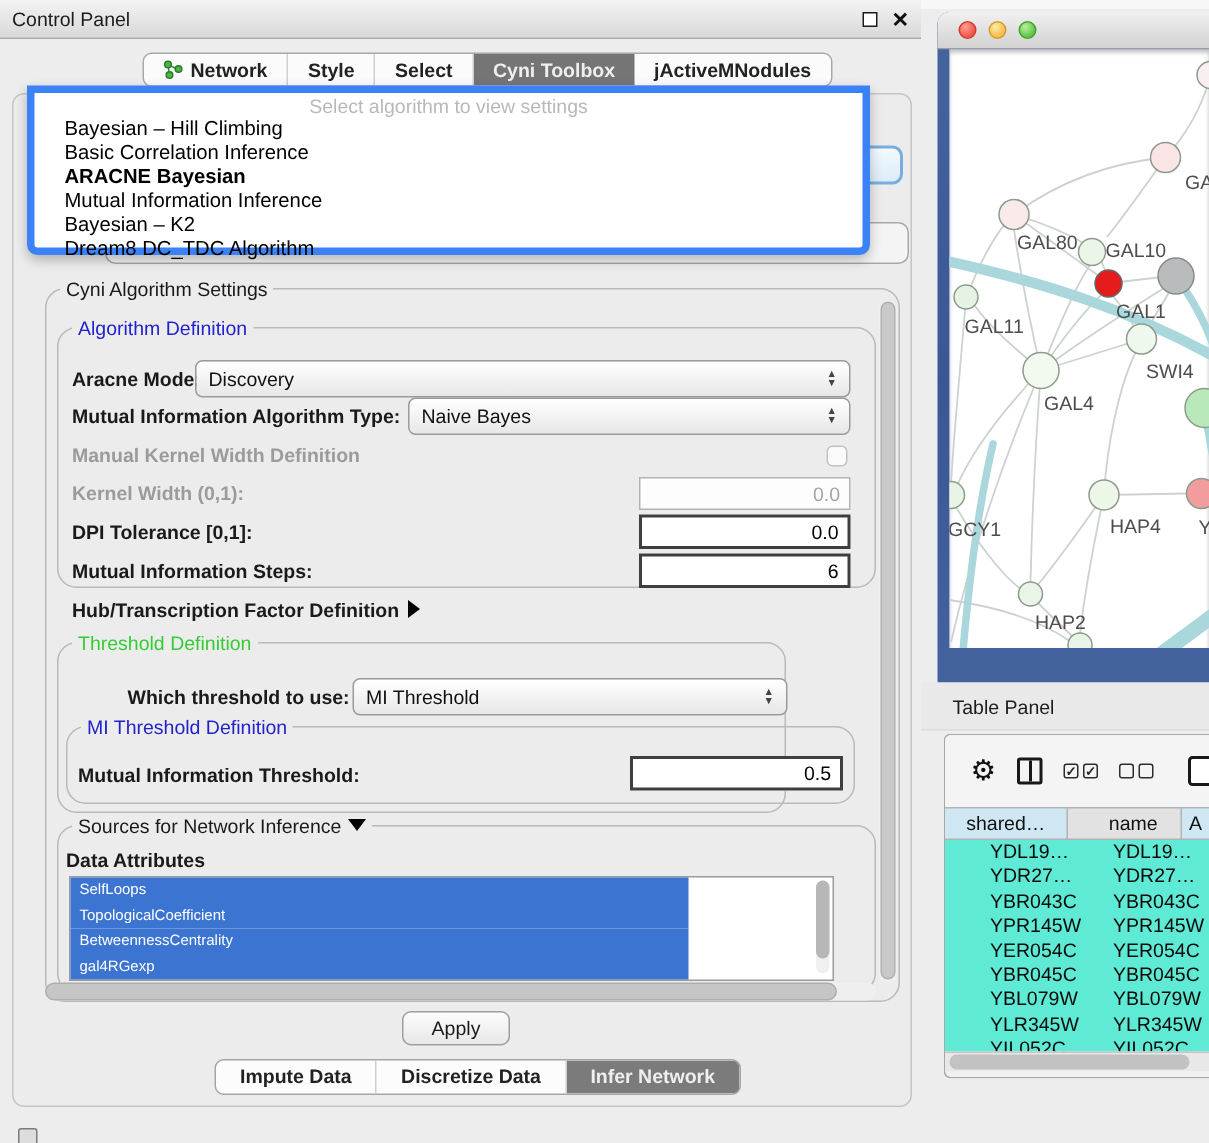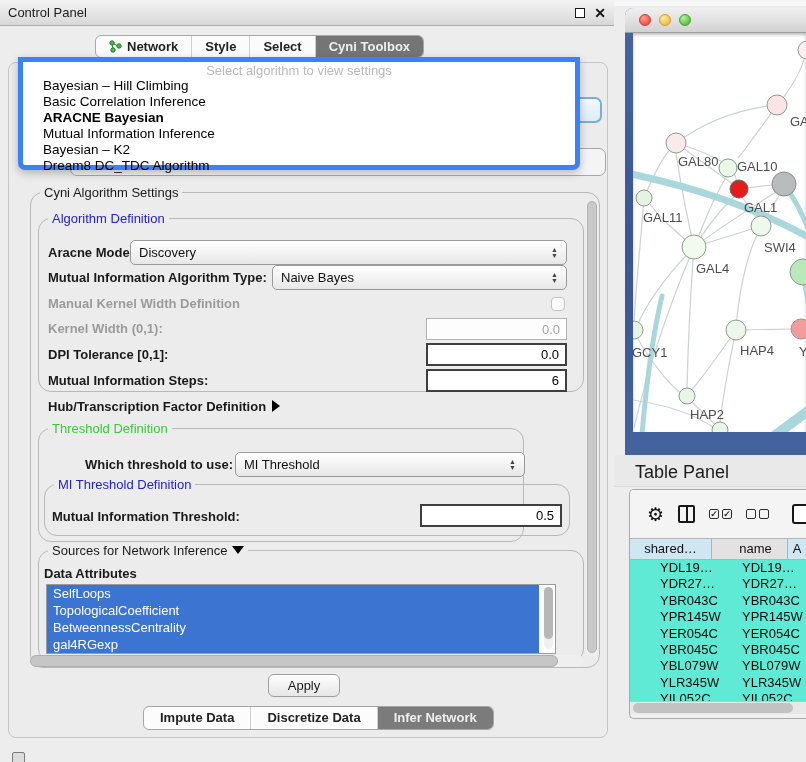--- a/index.html
+++ b/index.html
@@ -56,21 +56,21 @@
   .tfield { position:absolute; background:#fff; border:2px solid #3f3f3f; text-align:right; padding:0 6px;
     font-size:13px; color:#000; display:flex; align-items:center; justify-content:flex-end; }
   .tfield.disabled { border:1px solid #b3b3b3; color:#a4a4a4; background:#fdfdfd; }
 
   .checkbox { position:absolute; width:14px; height:14px; border:1px solid #c2c2c2; border-radius:4px; background:#fafafa; }
 
   .arrow-right { display:inline-block; width:0; height:0; border-left:8px solid #000; border-top:6px solid transparent; border-bottom:6px solid transparent; margin-left:6px; vertical-align:-1px; }
   .arrow-down { display:inline-block; width:0; height:0; border-top:8px solid #000; border-left:6px solid transparent; border-right:6px solid transparent; margin-left:4px; vertical-align:1px; }
 
   .attr-list { position:absolute; left:46px; top:584px; width:510px; height:70px; background:#fff; border:1px solid #9a9a9a; z-index:5;}
-  .attr-item { height:17px; line-height:17px; padding-left:6px; background:#3b74d1; color:#fff; font-size:13px; width:492px; }
+  .attr-item { height:17px; line-height:17px; padding-left:6px; background:#3b74d1; color:#fff; font-size:10px; width:412px; }
   .attr-vscroll { position:absolute; right:2px; top:2px; width:9px; height:62px; background:#f0f0f0; border-radius:5px; }
   .attr-vscroll .thumb { position:absolute; left:0; top:0; width:9px; height:52px; background:#b7b7b7; border-radius:5px; }
 
   .vscroll { position:absolute; left:586px; top:200px; width:12px; height:456px; background:#f0f0f0; border-radius:6px; }
   .vscroll .thumb { position:absolute; left:1px; top:1px; width:10px; height:452px; background:#c9c9c9; border-radius:5px; border:1px solid #b0b0b0; }
   .hscroll { position:absolute; left:30px; top:655px; width:554px; height:12px; background:#efefef; border-radius:6px; }
   .hscroll .thumb { position:absolute; left:0; top:0; width:528px; height:12px; background:#c6c6c6; border-radius:6px; border:1px solid #adadad; }
 
   .apply-btn { position:absolute; left:268px; top:674px; width:72px; height:23px; border:1px solid #9f9f9f; border-radius:6px;
     background:linear-gradient(180deg,#fdfdfd,#e7e7e7); text-align:center; line-height:21px; font-size:13px; }
@@ -90,21 +90,21 @@
     background:linear-gradient(180deg,#f0f0f0,#d2d2d2); border-bottom:1px solid #9e9e9e; border-radius:8px 0 0 0;
     display:flex; align-items:center; padding-left:14px; gap:8px; }
   .light { width:12px; height:12px; border-radius:50%; }
   .light.red { background:radial-gradient(circle at 35% 30%, #ff9d94, #f25648 70%); border:1px solid #ce3b2e; }
   .light.yellow { background:radial-gradient(circle at 35% 30%, #ffe9a8, #f7bd45 70%); border:1px solid #d79c28; }
   .light.green { background:radial-gradient(circle at 35% 30%, #b7f0a0, #5fc443 70%); border:1px solid #41a229; }
   .net-canvas { position:absolute; left:8px; top:25px; width:173px; height:399px; background:#fff; box-shadow:inset 0 2px 3px rgba(0,0,0,.25); }
 
   
   .tp-titlebar { position:absolute; left:614px; top:455px; width:192px; height:32px; background:#e9e9e9;
-    border-bottom:1px solid #dcdcdc; line-height:34px; padding-left:21px; font-size:18px; color:#1c1c1c; }
+    border-bottom:1px solid #dcdcdc; line-height:34px; padding-left:21px; font-size:13px; color:#1c1c1c; }
   .tp-window { position:absolute; left:629px; top:489px; width:177px; height:230px; background:#f0f0f0;
     border:1px solid #a8a8a8; border-right:none; border-radius:5px 0 0 5px; overflow:hidden; }
   .tp-toolbar { position:relative; height:48px; display:flex; align-items:center; gap:14px; padding-left:17px; background:#f4f4f4; }
   .gear-glyph { font-family:"DejaVu Sans", sans-serif; font-size:19px; color:#111; line-height:20px; }
   .splitcol { width:17px; height:18px; border:2px solid #181818; border-radius:2px; position:relative; }
   .splitcol::after { content:""; position:absolute; left:5.5px; top:0; width:2px; height:14px; background:#181818; }
   .cbpair { display:flex; gap:3px; }
   .cb { width:10px; height:10px; border:1.5px solid #2c2c2c; border-radius:2px; font-size:9px; line-height:8px; text-align:center; color:#2c2c2c; font-weight:bold;}
   .doc-part { width:22px; height:20px; border:2px solid #181818; border-radius:3px; margin-left:auto; margin-right:-8px; background:#fff; }
   .tp-header { display:grid; grid-template-columns:82px 76px 19px; height:22px; }
@@ -146,20 +146,23 @@
     <span>Network</span>
   </div>
   <div class="tab">
       <span>Style</span>
     </div>
   <div class="tab">
       <span>Select</span>
     </div>
   <div class="tab selected">
       <span>Cyni Toolbox</span>
+    </div>
+  <div class="tab">
+      <span>jActiveMNodules</span>
     </div>
 </div>
 
 <div class="focus-frag"></div>
 <div class="bg-combo">
   <span>gal-filtered sif default node</span>
 </div>
 
 <div class="popup">
   <div class="popup-placeholder">Select algorithm to view settings</div>

